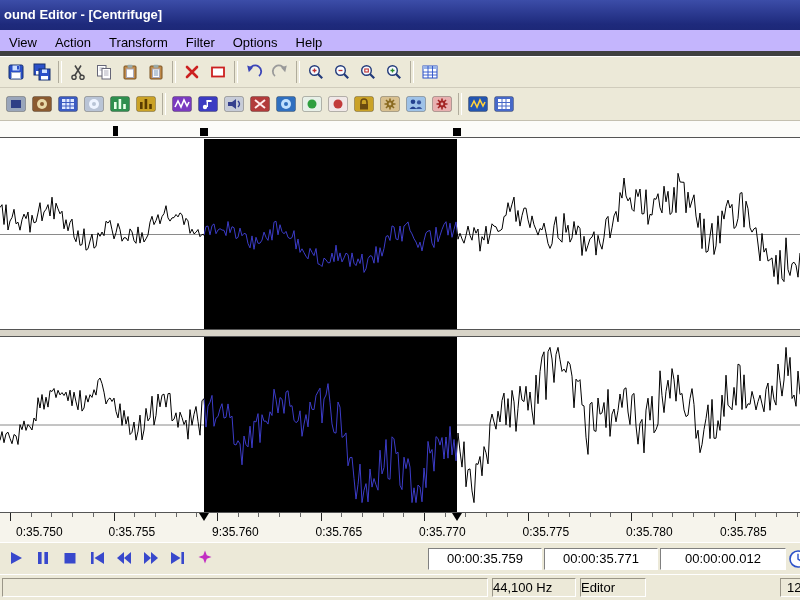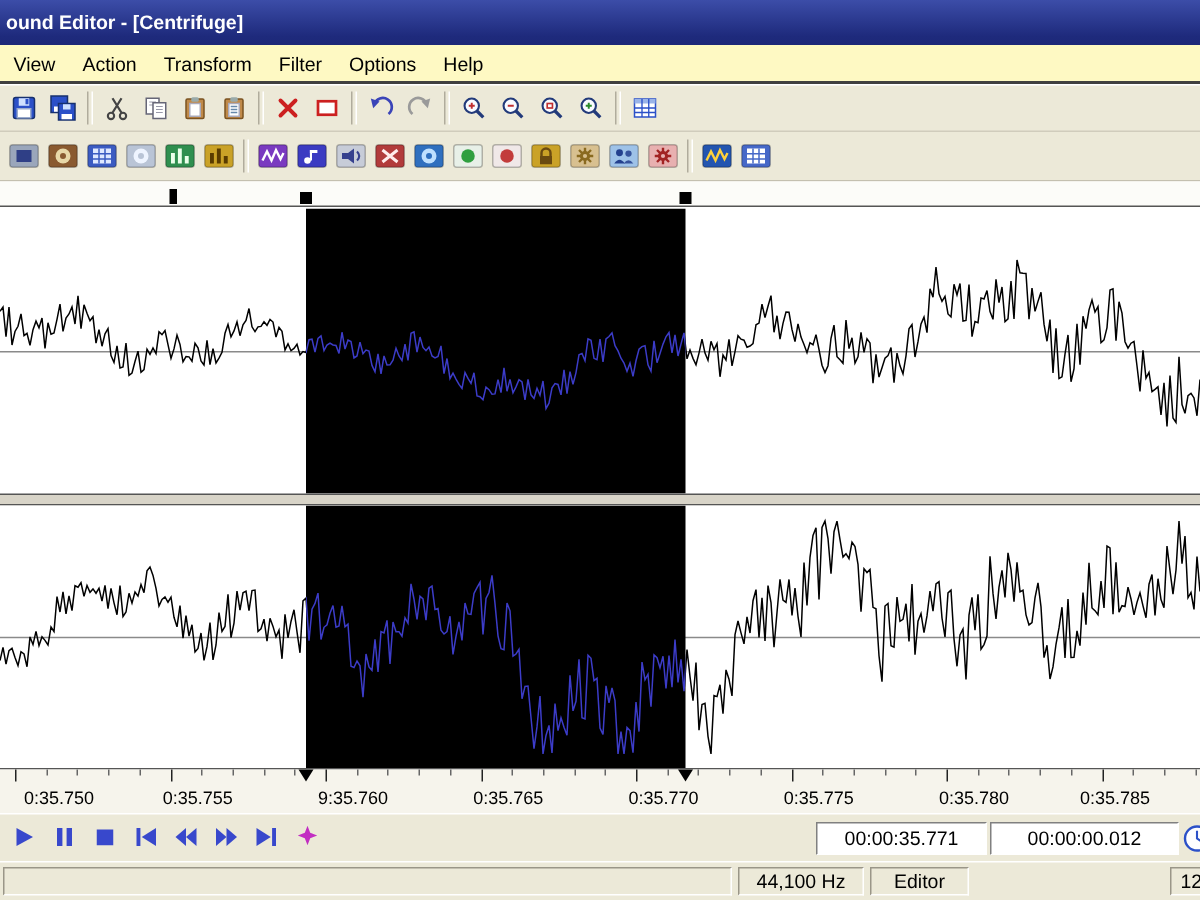--- a/index.html
+++ b/index.html
@@ -1,22 +1,22 @@
 <!DOCTYPE html>
 <html><head>
 <meta charset="utf-8">
 <style>
   html,body{margin:0;padding:0}
   body{width:800px;height:600px;overflow:hidden;position:relative;background:#ece9d8;
        font-family:"Liberation Sans",sans-serif;font-size:13px;color:#000}
   .titlebar{position:absolute;left:0;top:0;width:100%;height:44px;
     background:linear-gradient(180deg,#3c4da8 0%,#1e2a7c 55%,#1a246e 100%);
     color:#fff;font-weight:bold;line-height:30px;padding-left:4px;box-sizing:border-box;white-space:nowrap}
-  .menubar{position:absolute;left:0;top:30px;width:100%;height:26px;background:#fef9c3;
-    border-bottom:2px solid #404040;box-sizing:border-box}
+  .menubar{position:absolute;left:0;top:30px;width:100%;height:26px;background:#c4b5fd;
+    border-bottom:5px solid #404040;box-sizing:border-box}
   .menu-item{display:inline-block;padding:5px 9px 0 9px;height:25px;box-sizing:border-box;cursor:default}
   .toolbar{position:absolute;left:0;width:100%;background:#ece9d8;display:flex;align-items:center;box-sizing:border-box;padding-left:3px}
   #tb1{top:56px;height:32px;border-top:1px solid #fff;border-bottom:1px solid #d0ccbc}
   #tb2{top:88px;height:33px;border-bottom:1px solid #c4c0b0}
   .tbtn{width:26px;height:26px;display:flex;align-items:center;justify-content:center;flex:0 0 auto}
   .ticon{display:flex}
   .tsep{width:2px;height:22px;border-left:1px solid #b0ac9c;border-right:1px solid #fff;margin:0 3px;flex:0 0 auto}
   .wavearea{position:absolute;left:0;top:121px;width:100%;height:421px;background:#fff}
   .cuestrip{position:absolute;left:0;top:0;width:100%;height:17px;background:#fcfcf9;border-bottom:1px solid #555;box-sizing:border-box}
   .cuemark{position:absolute;left:113px;bottom:1px;width:5px;height:10px;background:#000}
@@ -37,21 +37,21 @@
   .pbtns{position:absolute;left:4px;top:4px;display:flex;gap:3px}
   .pbtn{width:24px;height:22px;display:flex;align-items:center;justify-content:center}
   .readout{position:absolute;top:5px;height:20px;background:#fff;border:1px solid;
     border-color:#808080 #fff #fff #808080;text-align:center;line-height:20px}
   #ro1{left:428px;width:112px}
   #ro2{left:544px;width:112px}
   #ro3{left:660px;width:124px}
   .clockbtn{position:absolute;left:788px;top:6px;width:20px;height:20px}
   .statusbar{position:absolute;left:0;top:574px;width:100%;height:26px;background:#ece9d8;border-top:1px solid #fff;box-sizing:border-box}
   .spanel{position:absolute;top:3px;height:19px;border:1px solid;border-color:#9a9688 #fff #fff #9a9688;
-    line-height:17px;text-align:center;box-sizing:border-box;overflow:hidden;white-space:nowrap}
+    line-height:17px;text-align:left;box-sizing:border-box;overflow:hidden;white-space:nowrap}
   #sp0{left:2px;width:486px}
   #sp1{left:492px;width:84px}
   #sp2{left:580px;width:66px}
   #sp3{left:650px;width:126px}
   #sp4{left:780px;width:60px;text-align:left;padding-left:6px}
 </style>
 </head>
 <body>
 
 <div class="titlebar">
@@ -517,20 +517,23 @@
         </span>
       </div>
       <div class="pbtn">
         <span class="ticon">
           <svg width="20" height="18" viewBox="0 0 20 18">
             <path d="M10 1.5 L11.8 6.2 L16.5 8 L11.8 9.8 L10 14.5 L8.2 9.8 L3.5 8 L8.2 6.2 Z" fill="#c22ec2"></path>
           </svg>
         </span>
       </div>
     </div>
+  <div class="readout" id="ro1">
+    <span>00:00:35.759</span>
+  </div>
   <div class="readout" id="ro2">
     <span>00:00:35.771</span>
   </div>
   <div class="readout" id="ro3">
     <span>00:00:00.012</span>
   </div>
   <div class="clockbtn">
     <svg width="20" height="20" viewBox="0 0 20 20">
       <circle cx="10" cy="10" r="8" fill="#fdfdff" stroke="#2b50c8" stroke-width="1.6"></circle>
       <path d="M10 4.8 V10 L13.4 12.2" stroke="#2b50c8" stroke-width="1.4" fill="none"></path>

